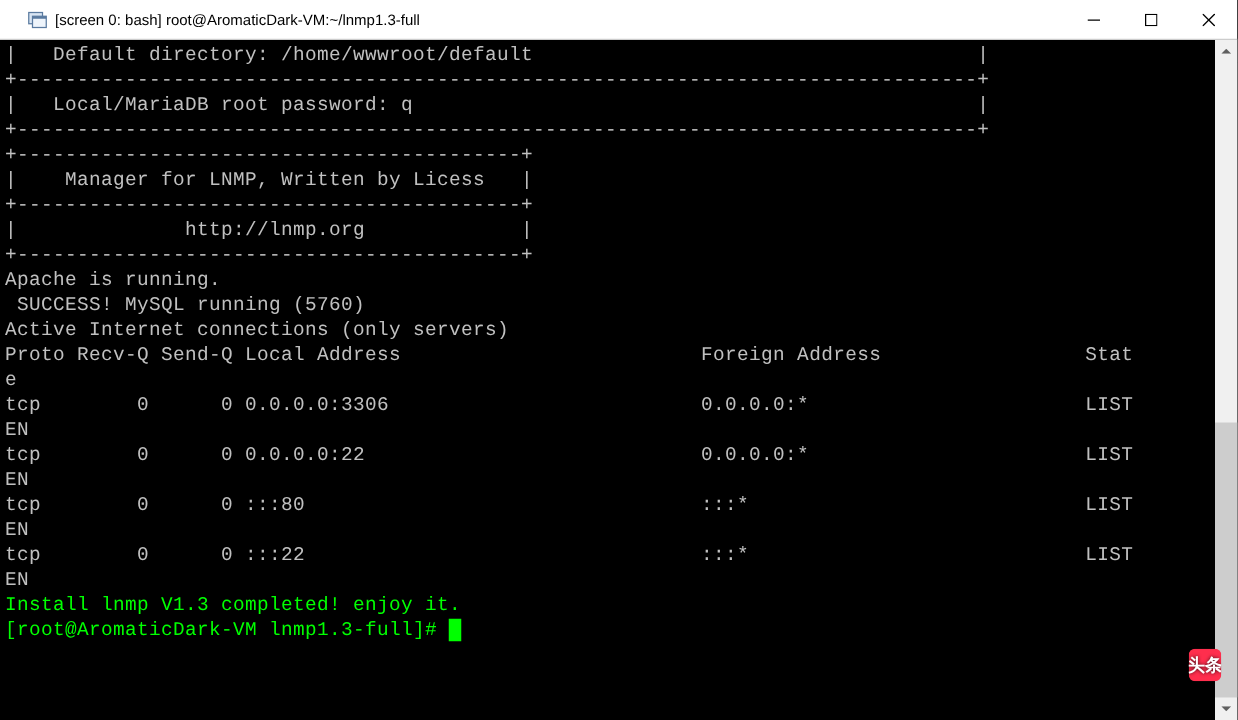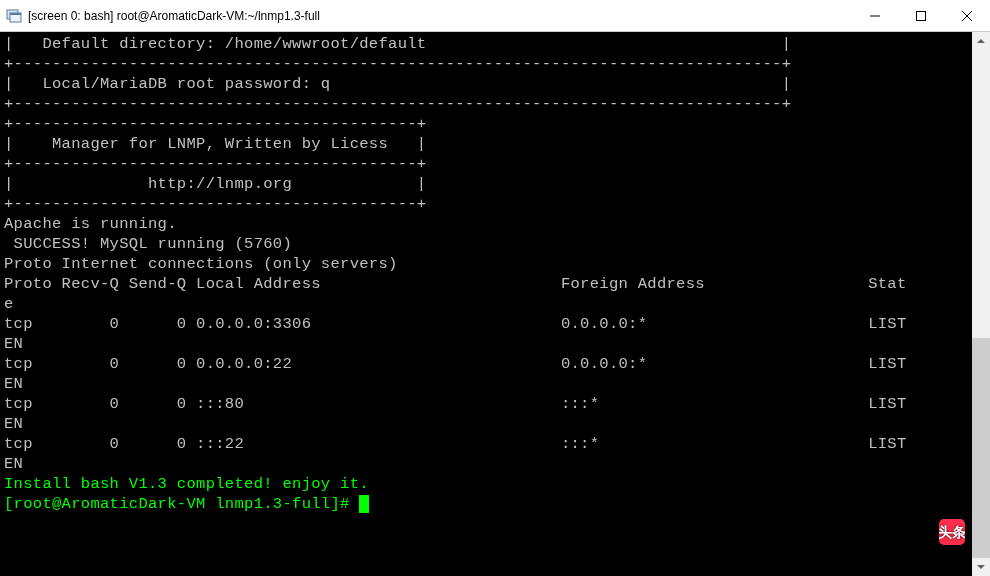--- a/index.html
+++ b/index.html
@@ -16,21 +16,21 @@
       height: 32px;
       background: #ffffff;
       display: flex;
       align-items: center;
       justify-content: space-between;
       border-bottom: 1px solid #ccc;
     }
     .titlebar-left {
       display: flex;
       align-items: center;
-      padding-left: 6px;
+      padding-left: 22px;
       gap: 6px;
     }
     .app-icon {
       width: 16px;
       height: 16px;
       display: flex;
       align-items: center;
       justify-content: center;
     }
     .title-text {
@@ -103,21 +103,21 @@
     .green { color: #00ff00; }
     .cursor-block {
       display: inline-block;
       width: 10px;
       height: 18px;
       background: #00ff00;
       vertical-align: text-bottom;
     }
     .watermark {
       position: absolute;
-      right: 24px;
+      right: 12px;
       bottom: 30px;
       color: rgba(255,255,255,0.85);
       font-family: "Microsoft YaHei", sans-serif;
       font-size: 20px;
       display: flex;
       align-items: center;
       gap: 6px;
       pointer-events: none;
       text-shadow: 0 0 3px rgba(0,0,0,0.8);
       text-decoration: underline;
@@ -169,32 +169,32 @@
 <span>+--------------------------------------------------------------------------------+</span>
 <span>|   Local/MariaDB root password: q                                               |</span>
 <span>+--------------------------------------------------------------------------------+</span>
 <span>+------------------------------------------+</span>
 <span>|    Manager for LNMP, Written by Licess   |</span>
 <span>+------------------------------------------+</span>
 <span>|              http://lnmp.org             |</span>
 <span>+------------------------------------------+</span>
 <span>Apache is running.</span>
 <span> SUCCESS! MySQL running (5760)</span>
-<span>Proto Internet connections (only servers)</span>
+<span>Active Internet connections (only servers)</span>
 <span>Proto Recv-Q Send-Q Local Address                         Foreign Address                 Stat
 e</span>
 <span>tcp        0      0 0.0.0.0:3306                          0.0.0.0:*                       LIST
 EN</span>
 <span>tcp        0      0 0.0.0.0:22                            0.0.0.0:*                       LIST
 EN</span>
 <span>tcp        0      0 :::80                                 :::*                            LIST
 EN</span>
 <span>tcp        0      0 :::22                                 :::*                            LIST
 EN</span>
-<span class="green">Install bash V1.3 completed! enjoy it.</span>
+<span class="green">Install lnmp V1.3 completed! enjoy it.</span>
 <span class="green">[root@AromaticDark-VM lnmp1.3-full]# </span><span class="cursor-block"></span></div>
 
   <div class="scrollbar">
     <div class="scroll-arrow">
       <svg width="8" height="4">
           <polygon points="4,0 8,4 0,4" fill="#606060"></polygon>
         </svg>
     </div>
     <div class="scroll-track">
       <div class="scroll-thumb"></div>

